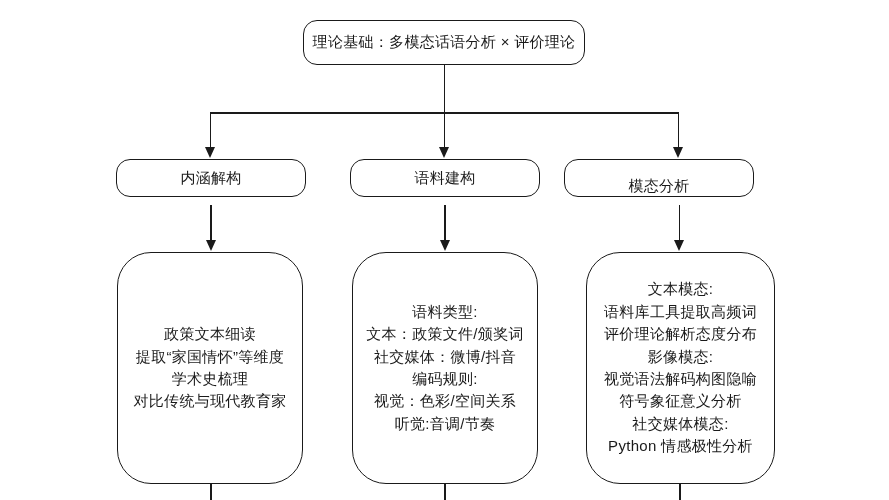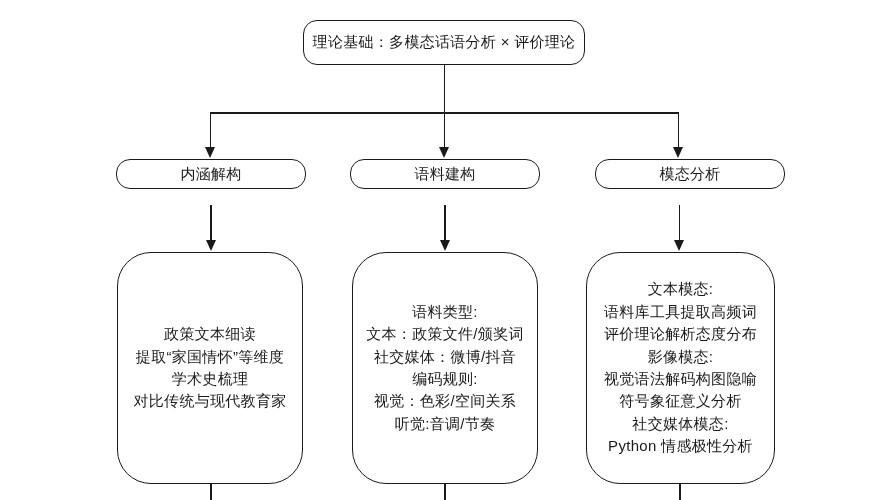--- a/index.html
+++ b/index.html
@@ -30,21 +30,21 @@
     align-items: center;
     justify-content: center;
     font-size: 15px;
     letter-spacing: 0.3px;
   }
   .node.root {
     left: 303px; top: 20px;
     width: 282px; height: 45px;
   }
   .node.branch {
-    width: 190px; height: 30px;
+    width: 190px; height: 38px;
   }
   .node.detail {
     top: 252px;
     height: 232px;
     border-radius: 34px;
     flex-direction: column;
     align-items: center;
     justify-content: center;
     padding: 0 14px;
     font-size: 15px;
@@ -87,21 +87,21 @@
 
   <div class="edge v" style="left:677.7px; top:112px; height:36px;"></div>
   <div class="arrowhead" style="left:673px; top:147px;"></div>
 
   <div class="node branch" style="left:116px; top:159px;">
     <span>内涵解构</span>
   </div>
   <div class="node branch" style="left:350px; top:159px;">
     <span>语料建构</span>
   </div>
-  <div class="node branch" style="left:595px; top:159px;">
+  <div class="node branch" style="left:564px; top:159px;align-items:flex-end;">
     <span>模态分析</span>
   </div>
 
   <div class="edge v" style="left:210.2px; top:205px; height:36px;"></div>
   <div class="arrowhead" style="left:205.5px; top:240px;"></div>
 
   <div class="edge v" style="left:444.2px; top:205px; height:36px;"></div>
   <div class="arrowhead" style="left:439.5px; top:240px;"></div>
 
   <div class="edge v" style="left:678.7px; top:205px; height:36px;"></div>

